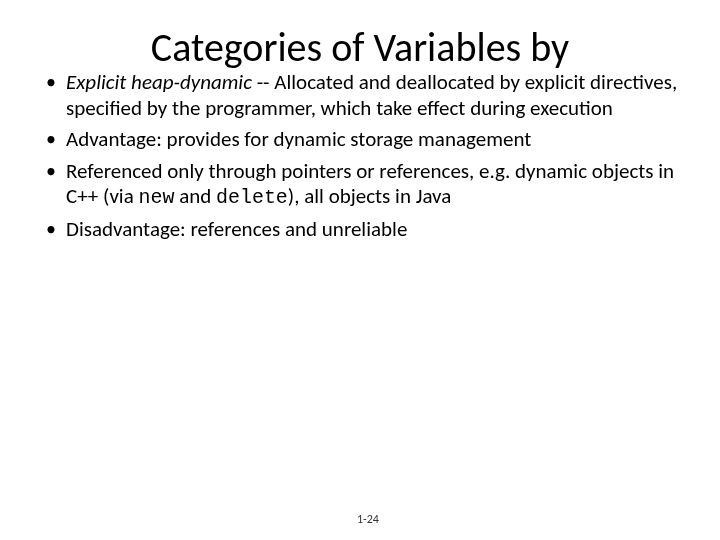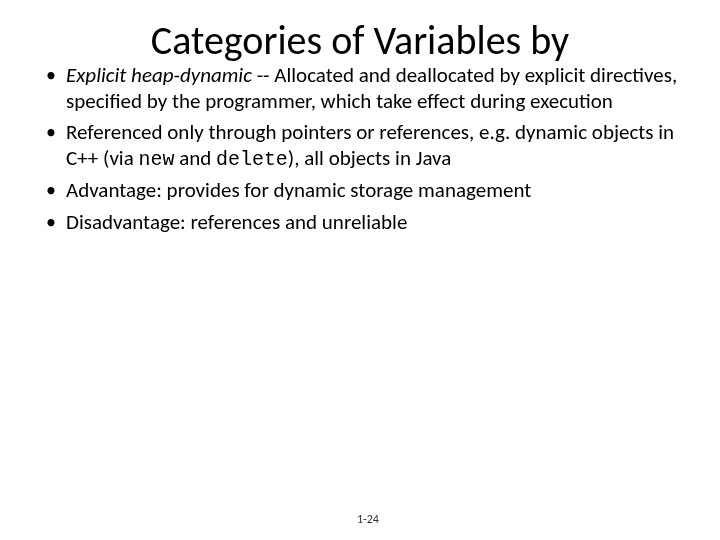--- a/index.html
+++ b/index.html
@@ -16,21 +16,21 @@
   .slide {
     width: 720px;
     height: 540px;
     position: relative;
     box-sizing: border-box;
   }
   .title {
     text-align: center;
     font-size: 40px;
     line-height: 1.1;
-    padding-top: 19px;
+    padding-top: 26px;
     font-weight: 400;
   }
   .content {
     padding: 0 36px 0 42px;
     font-size: 21px;
     line-height: 1.22;
   }
   ul.bullets {
     list-style: none;
     margin: 0;
@@ -69,24 +69,24 @@
   <div class="title">
     <span>Categories of Variables by</span><br>
   </div>
 
   <div class="content">
     <ul class="bullets">
       <li>
         <span class="italic">Explicit heap-dynamic</span><span> -- Allocated and deallocated by explicit directives, specified by the programmer, which take effect during execution</span>
       </li>
       <li>
-        <span>Referenced only through pointers or references, e.g. dynamic objects in C++ (via </span><span class="mono">new</span><span> and </span><span class="mono">delete</span><span>), all objects in Java</span>
+        <span>Advantage: provides for dynamic storage management</span>
       </li>
       <li>
-        <span>Advantage: provides for dynamic storage management</span>
+        <span>Referenced only through pointers or references, e.g. dynamic objects in C++ (via </span><span class="mono">new</span><span> and </span><span class="mono">delete</span><span>), all objects in Java</span>
       </li>
       <li>
         <span>Disadvantage: references and unreliable</span>
       </li>
     </ul>
   </div>
 
   <div class="footer">1-24</div>
 
 </div>

